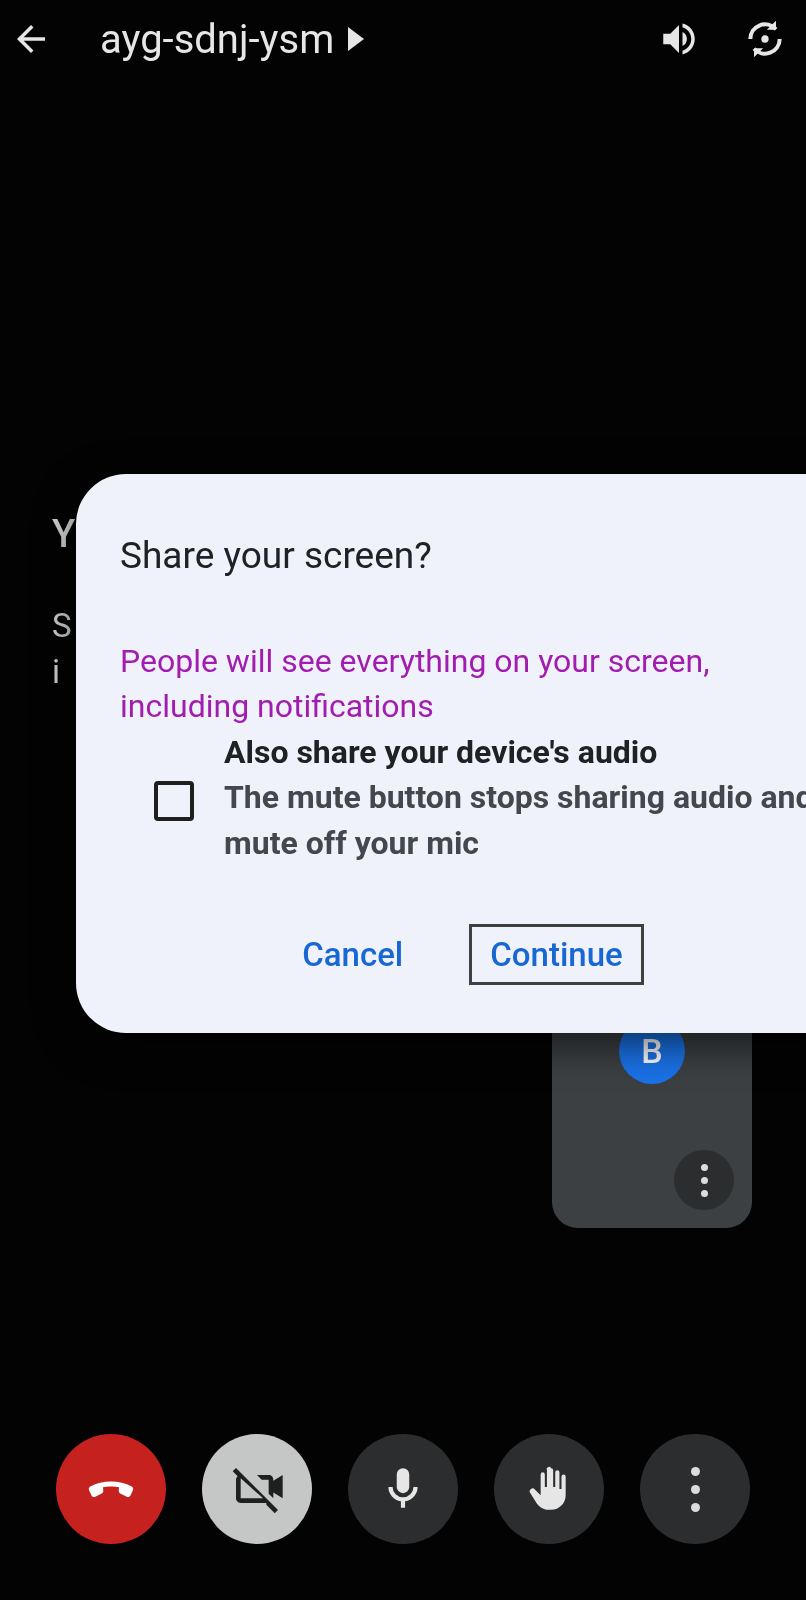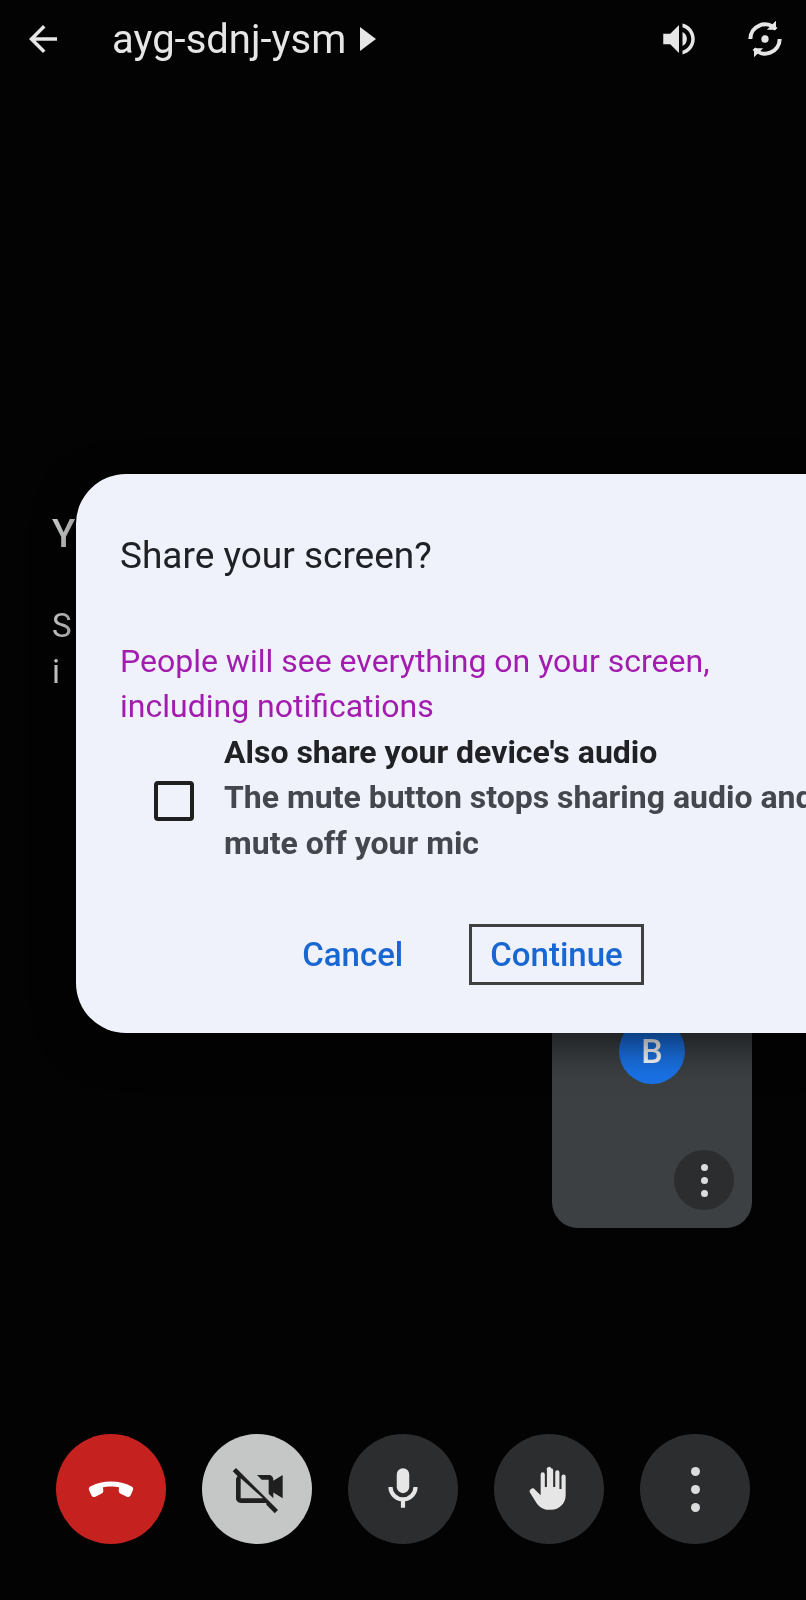--- a/index.html
+++ b/index.html
@@ -1,19 +1,19 @@
 <!DOCTYPE html>
 <html><head>
 <meta charset="utf-8">
 <style>
   * { box-sizing: border-box; margin: 0; padding: 0; }
   html, body { width: 806px; height: 1600px; background: #030303; font-family: Roboto, "Segoe UI", Arial, sans-serif; overflow: hidden; position: relative; color: #fff; }
 
   
-  .topbar { position: absolute; top: 0; left: 0; right: 0; height: 78px; display: flex; align-items: center; padding: 0 16px; }
+  .topbar { position: absolute; top: 0; left: 0; right: 0; height: 78px; display: flex; align-items: center; padding: 0 4px; }
   .topbar .back { width: 56px; height: 56px; display: flex; align-items: center; justify-content: center; margin-left: 4px; }
   .topbar .title-wrap { display: flex; align-items: center; margin-left: 46px; }
   .topbar .title { font-size: 40px; font-weight: 400; color: #e6e6e6; }
   .topbar .chevron { margin-left: 14px; display: flex; }
   .topbar .right { position: absolute; right: 18px; top: 0; height: 78px; display: flex; align-items: center; gap: 40px; }
   .topbar .iconbtn { width: 46px; height: 46px; display: flex; align-items: center; justify-content: center; }
 
   
   .bg-text { position: absolute; left: 52px; color: #cfd0d1; }
   .bg-heading { top: 512px; font-size: 38px; font-weight: 500; }

